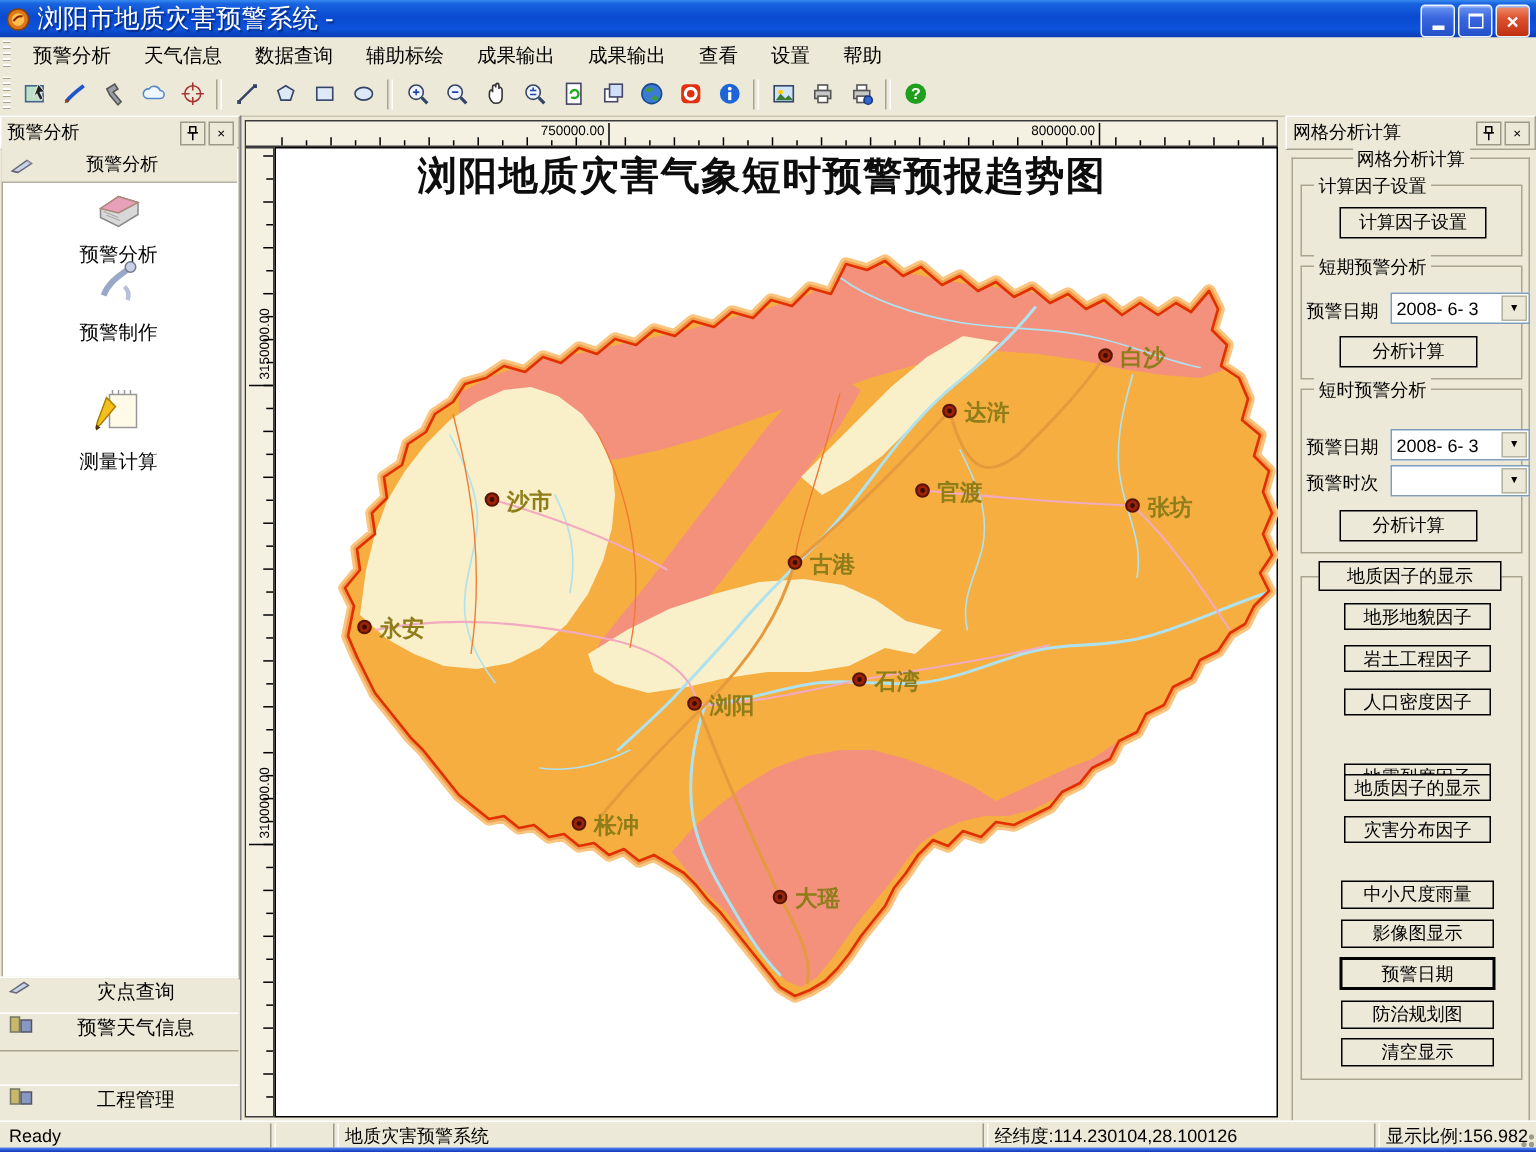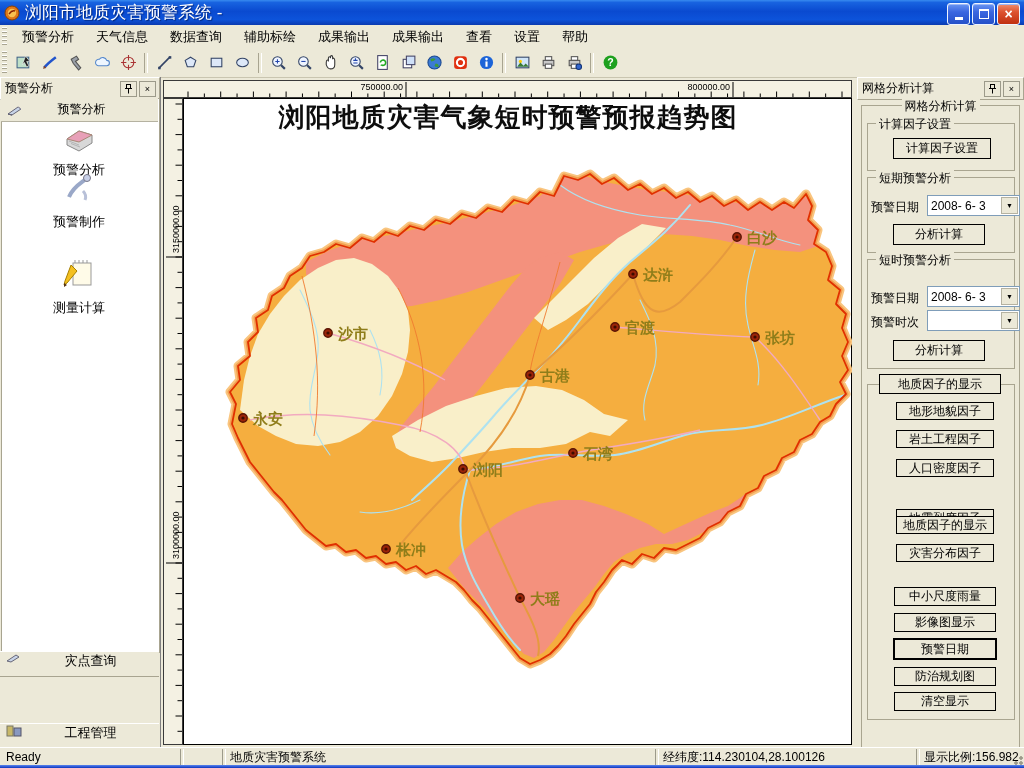--- a/index.html
+++ b/index.html
@@ -334,20 +334,27 @@
       <path d="M5 28l3 2-3 2z" fill="#553311"></path>
     </svg>
     <div class="lbl">测量计算</div>
   </div>
 
   <div class="lp-bar" style="top:574px">
     <svg class="ico" width="16" height="12">
         <path d="M1 9l9-6 3 2-8 5z" fill="#c8d4e8" stroke="#667"></path>
       </svg>
     <span class="lbl">灾点查询</span>
+  </div>
+  <div class="lp-bar" style="top:598px">
+    <svg class="ico" width="16" height="13">
+        <rect x="1" y="2" width="6" height="10" fill="#c8b868" stroke="#776"></rect>
+        <rect x="8" y="4" width="7" height="8" fill="#8898c0" stroke="#556"></rect>
+      </svg>
+    <span class="lbl">预警天气信息</span>
   </div>
   <div class="lp-bar" style="top:646px">
     <svg class="ico" width="16" height="13">
         <rect x="1" y="2" width="6" height="10" fill="#c8b868" stroke="#776"></rect>
         <rect x="8" y="4" width="7" height="8" fill="#8898c0" stroke="#556"></rect>
       </svg>
     <span class="lbl">工程管理</span>
   </div>
 </div>
 

